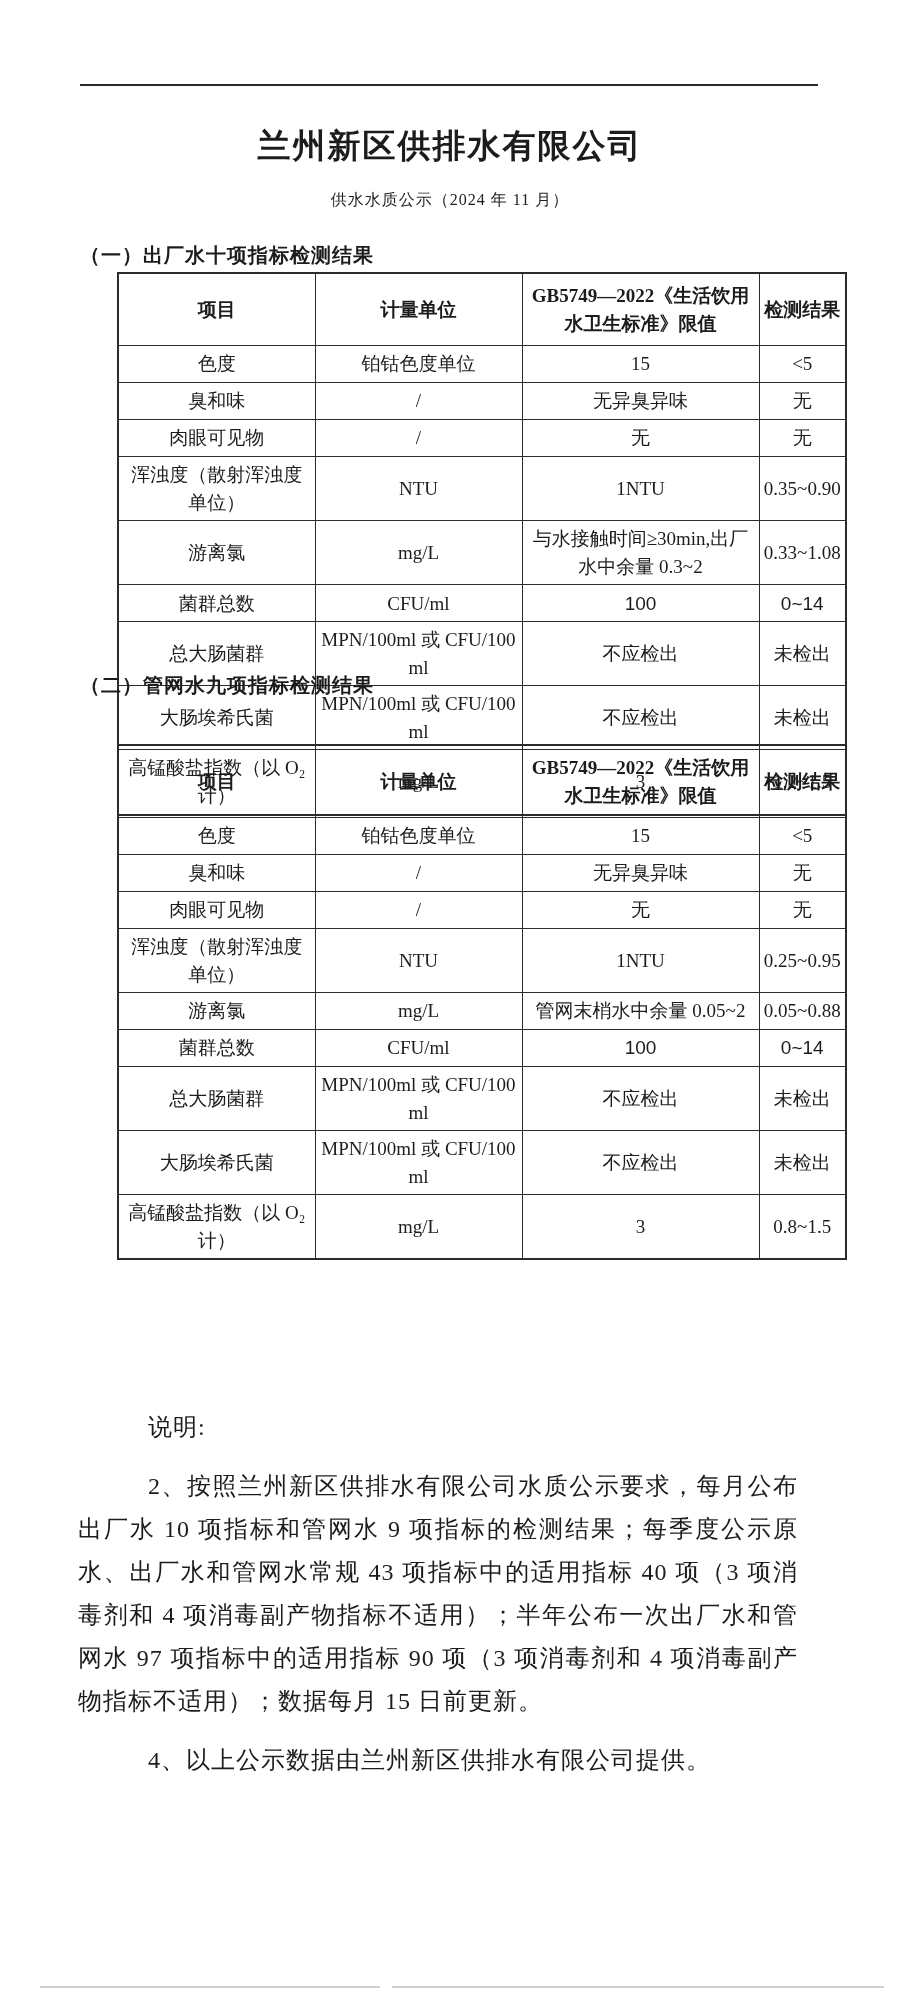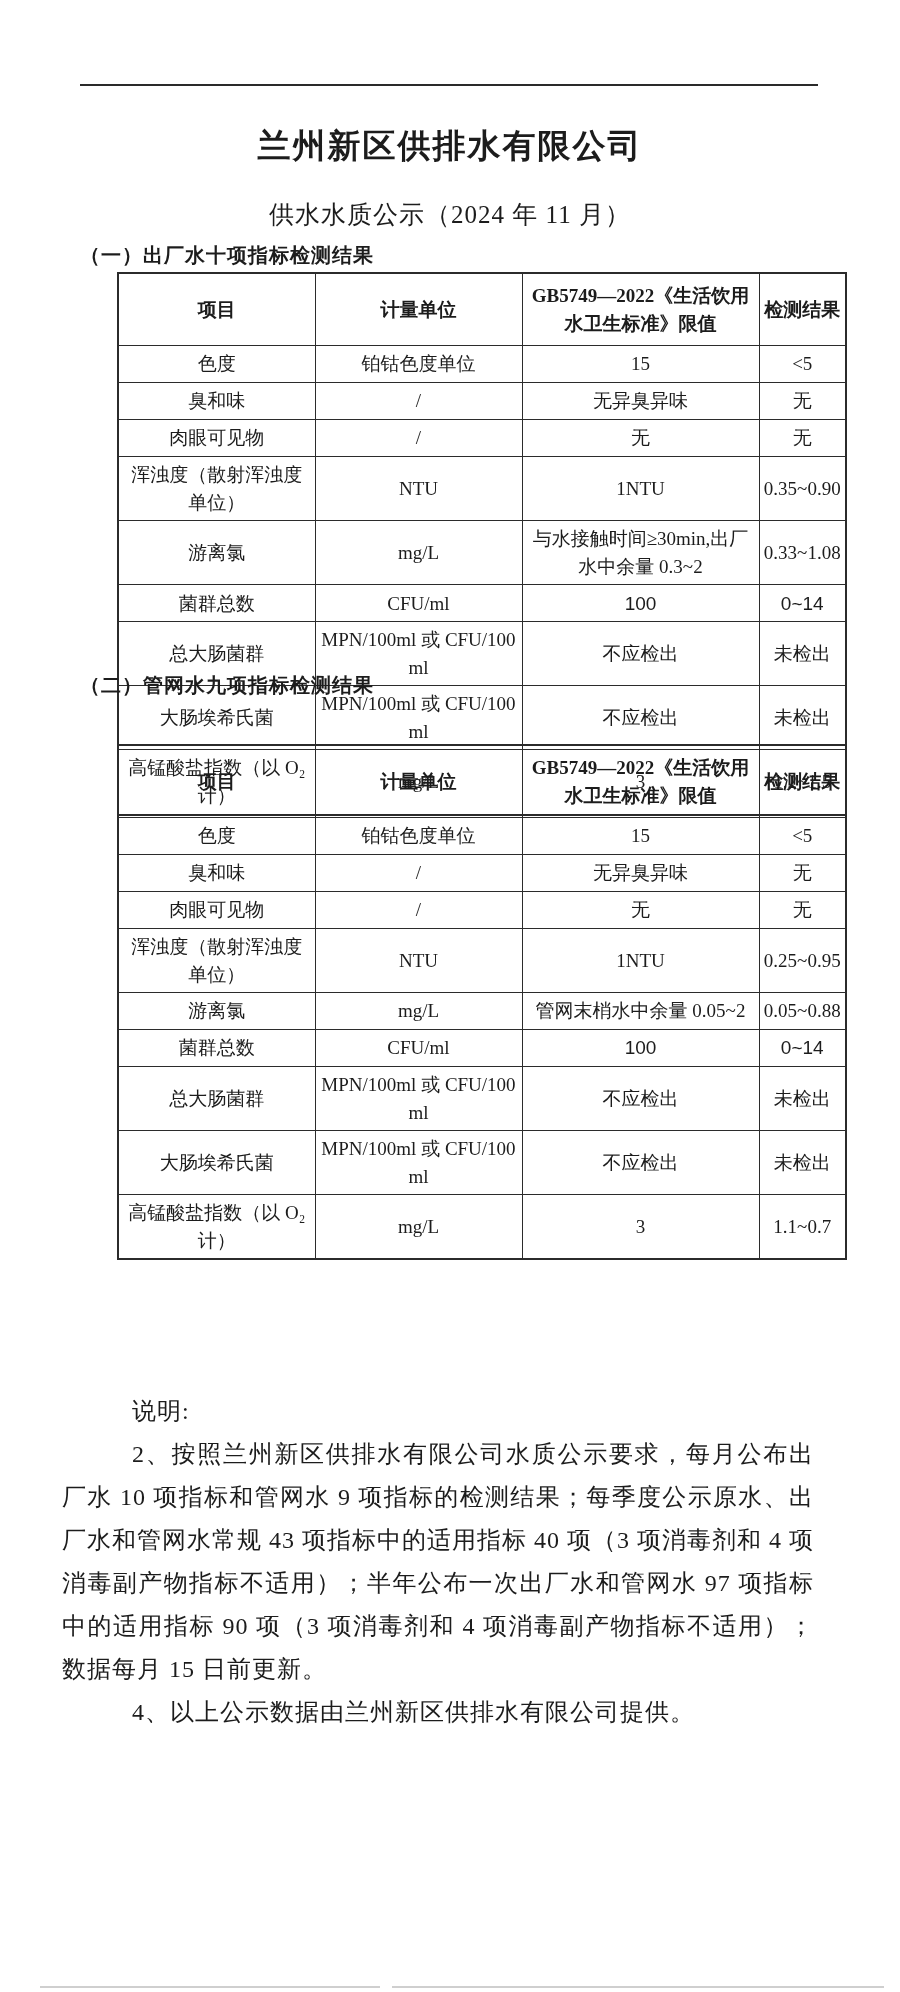--- a/index.html
+++ b/index.html
@@ -8,21 +8,21 @@
     font-family:"Liberation Serif","DejaVu Serif",serif; color:#1c1c1c;
     overflow:hidden;
   }
   .top-rule { position:absolute; left:80px; top:84px; width:738px; height:2px; background:#2a2a2a; }
   .doc-title {
     position:absolute; top:124px; left:0; width:100%; text-align:center;
     font-size:33px; font-weight:bold; letter-spacing:2px;
   }
   .doc-subtitle {
     position:absolute; top:190px; left:0; width:100%; text-align:center;
-    font-size:25px; letter-spacing:1px;margin-top:8px;
+    font-size:16px; letter-spacing:1px;
   }
   .sec-heading {
     position:absolute; left:80px; font-size:20px; font-weight:bold;
     font-family:"Liberation Sans","DejaVu Sans",sans-serif; letter-spacing:1px;
   }
   .sec1-heading { top:242px; }
   .sec2-heading { top:672px; }
   .tbl-wrap { position:absolute; left:86px; width:728px;margin-left:31px; }
   .tbl1 { top:272px; }
   .tbl2 { top:744px; }
@@ -31,21 +31,21 @@
     border:1px solid #2b2b2b; text-align:center; vertical-align:middle;
     font-size:19px; padding:4px 4px; line-height:1.45; word-break:break-all;
   }
   th { font-weight:bold; padding:8px 4px; }
   td { height:28px; }
   .sans { font-family:"Liberation Sans","DejaVu Sans",sans-serif; }
   .notes {
     position:absolute; left:62px; top:1390px; width:752px;
     font-size:24px; line-height:43px; letter-spacing:1px; text-align:justify;
   }
-  .notes p { margin:0; text-indent:70px; }
+  .notes p { margin:16px; text-indent:70px; }
   .bottom-rule { position:absolute; top:1986px; height:2px; background:#cfcfcf; }
   .bottom-rule.seg1 { left:40px;  width:340px; }
   .bottom-rule.seg2 { left:392px; width:492px; }
 </style>
 </head>
 <body>
 
 <div class="page">
 
   <div class="top-rule"></div>
@@ -190,21 +190,21 @@
       <tr>
         <td>大肠埃希氏菌</td>
         <td>MPN/100ml 或 CFU/100ml</td>
         <td>不应检出</td>
         <td>未检出</td>
       </tr>
       <tr>
         <td>高锰酸盐指数（以 O₂ 计）</td>
         <td>mg/L</td>
         <td>3</td>
-        <td>1.1~0.7</td>
+        <td>0.8~1.5</td>
       </tr>
     </tbody>
       </table>
   </div>
 
   <div class="notes">
     <p>说明:</p>
     <p>2、按照兰州新区供排水有限公司水质公示要求，每月公布出厂水 10 项指标和管网水 9 项指标的检测结果；每季度公示原水、出厂水和管网水常规 43 项指标中的适用指标 40 项（3 项消毒剂和 4 项消毒副产物指标不适用）；半年公布一次出厂水和管网水 97 项指标中的适用指标 90 项（3 项消毒剂和 4 项消毒副产物指标不适用）；数据每月 15 日前更新。</p>
     <p>4、以上公示数据由兰州新区供排水有限公司提供。</p>
   </div>

